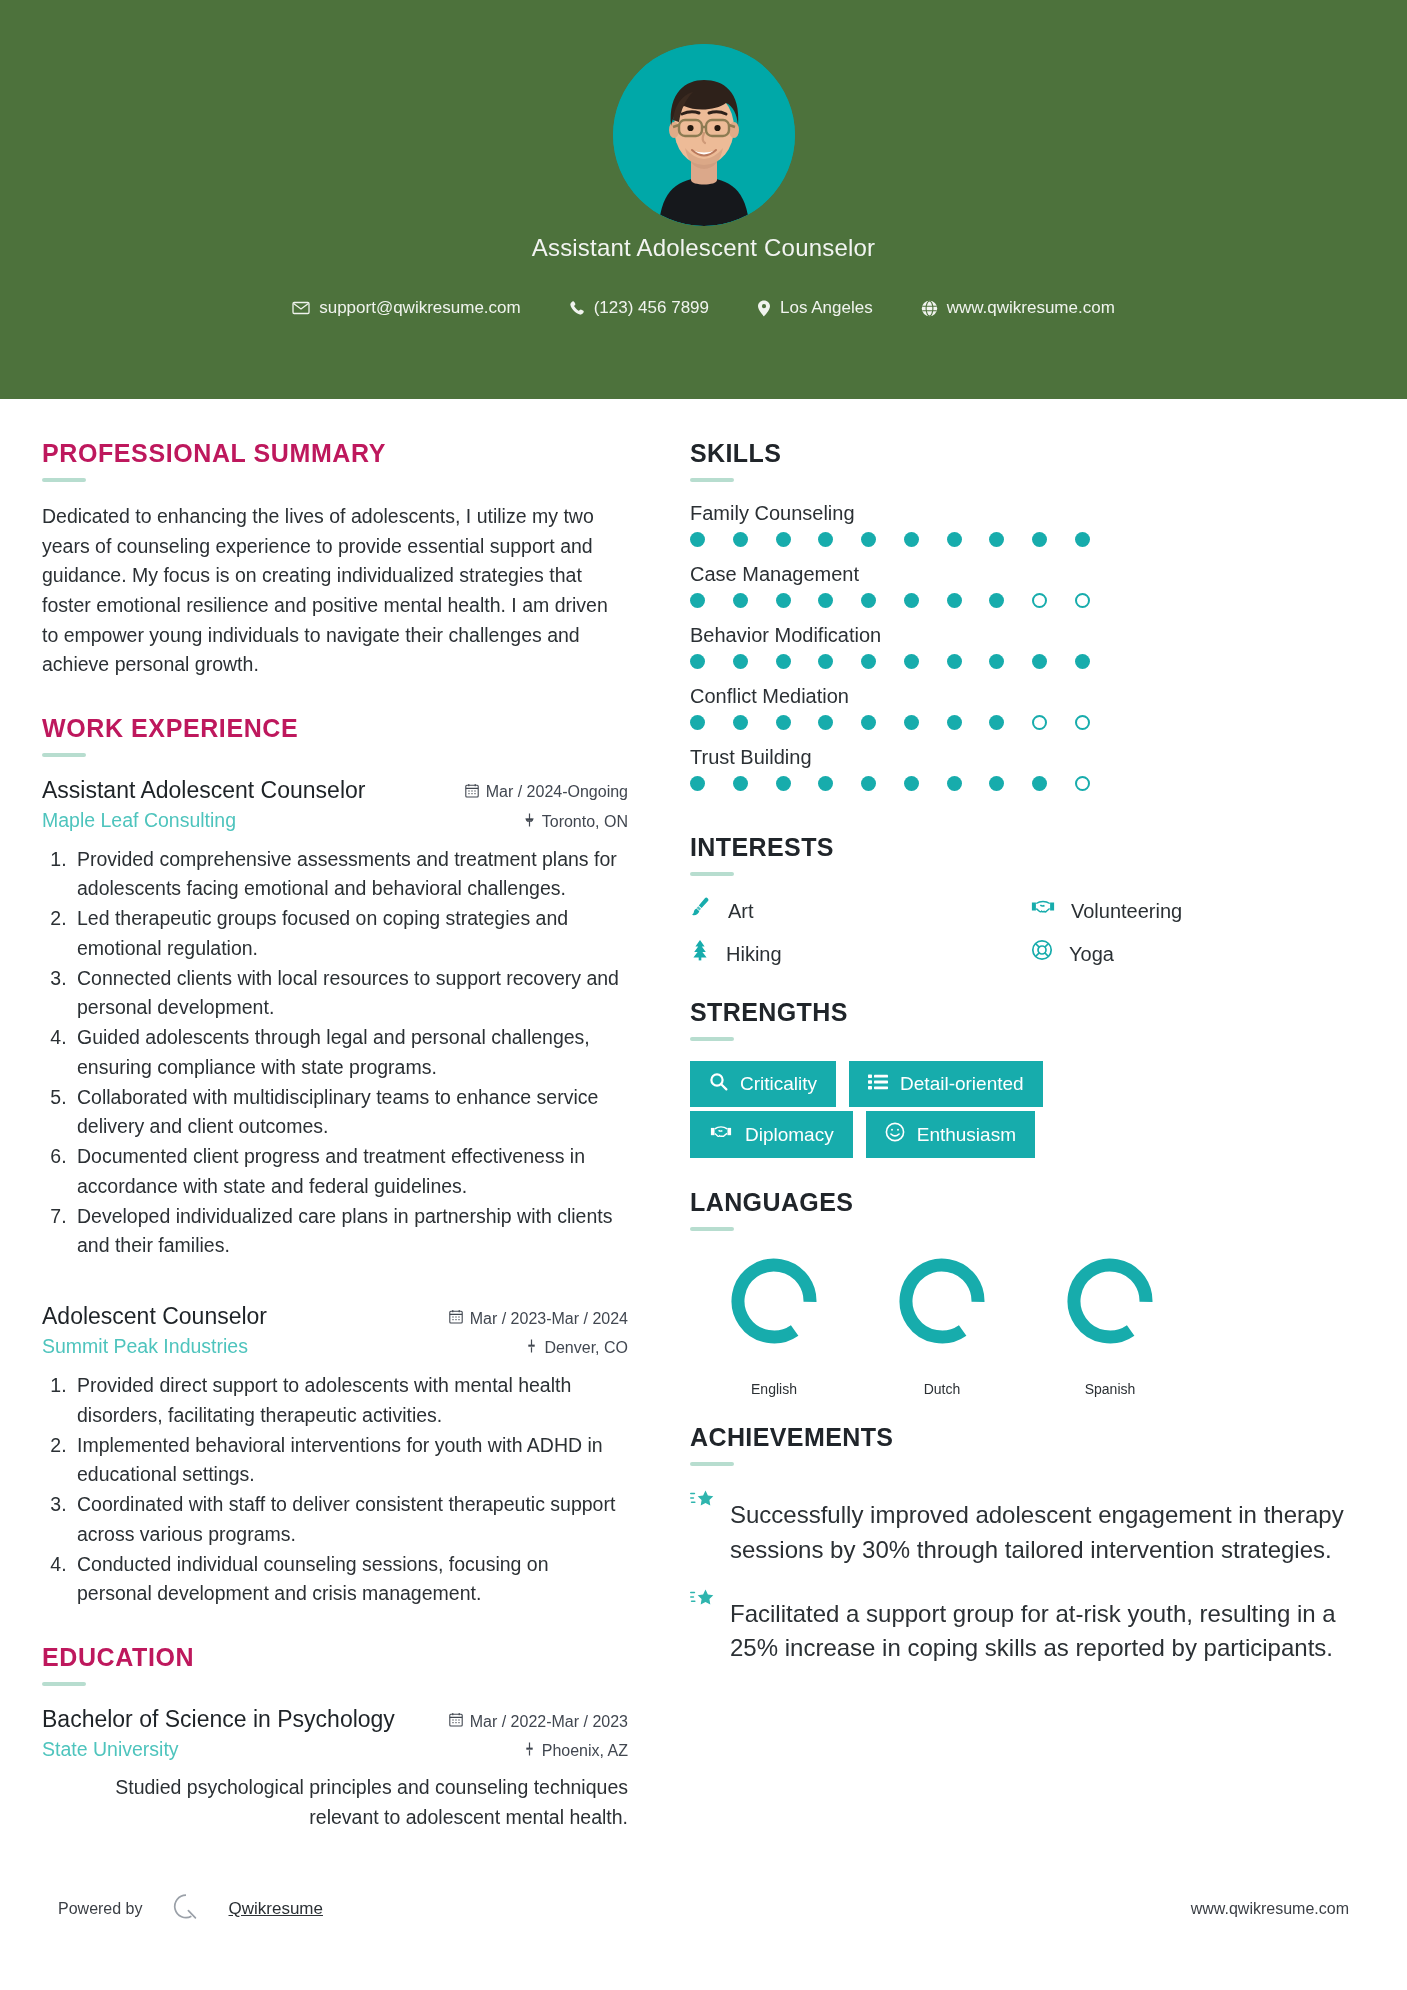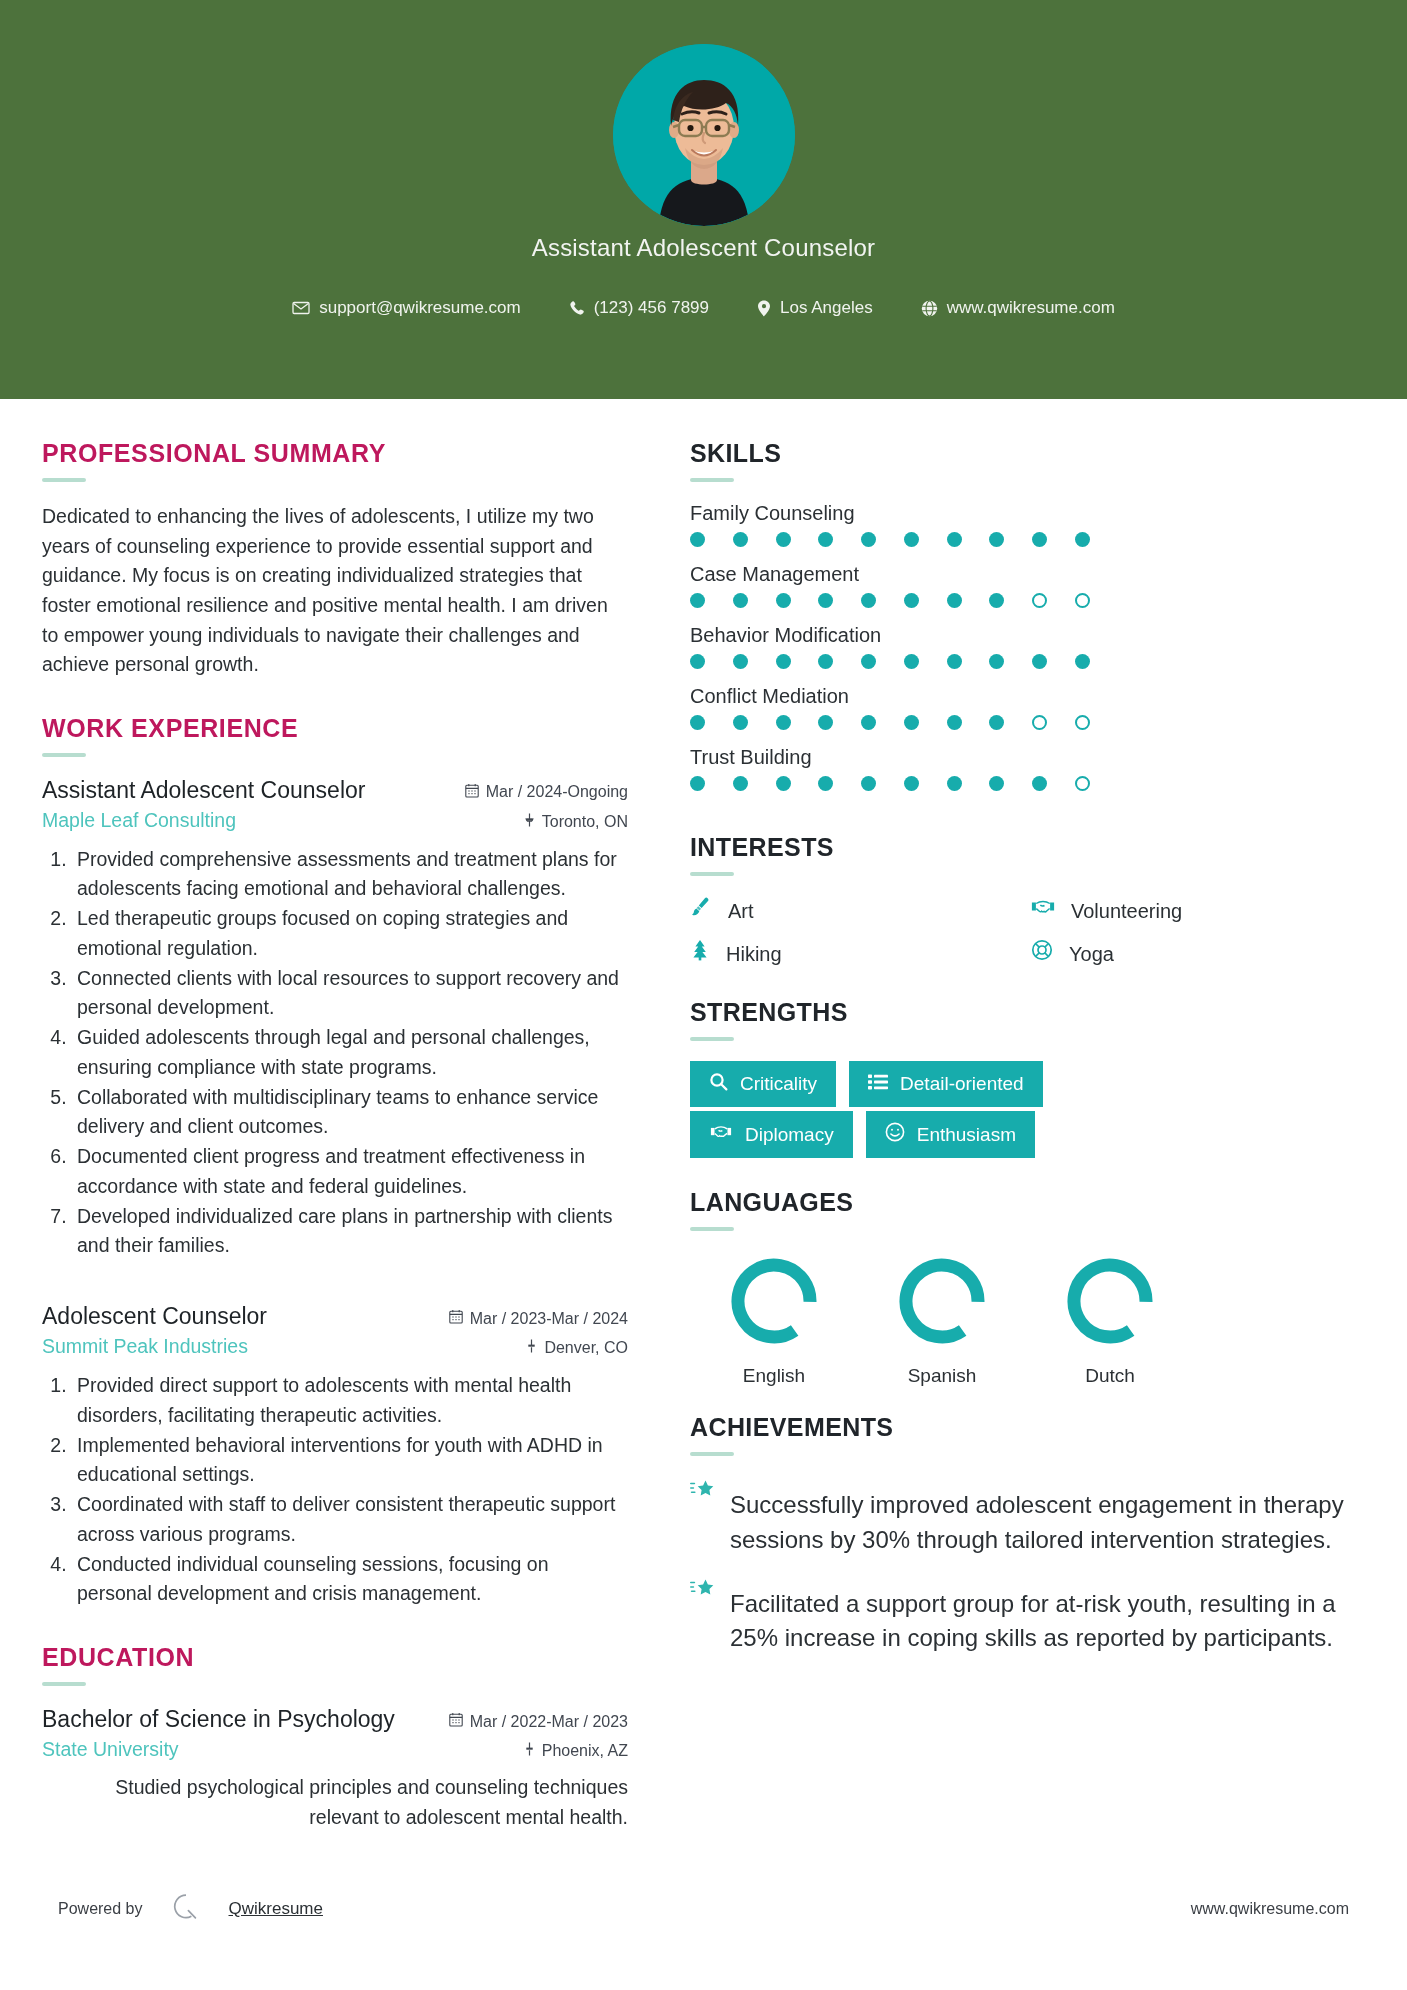--- a/index.html
+++ b/index.html
@@ -212,23 +212,23 @@
   .lang-row {
     display: flex;
     gap: 0;
     margin-top: 6px;
   }
   .lang-item {
     width: 168px;
     text-align: center;
   }
   .lang-label {
-    font-size: 19px;
+    font-size: 14px;
     color: #2b3034;
-    margin-top: 10px;
+    margin-top: 26px;
   }
 
   
   .achv-item {
     display: flex;
     gap: 14px;
     margin-bottom: 17px;
     align-items: flex-start;
   }
   .achv-text {
@@ -674,24 +674,24 @@
 
       <div>
         <div class="sec-title-r">LANGUAGES</div>
         <div class="sec-rule"></div>
         <div class="lang-row" id="lang-row">
             <div class="lang-item"><svg width="100" height="100" viewBox="0 0 100 100">
                 <circle cx="50" cy="50" r="36" fill="none" stroke="#17ACAC" stroke-width="13" stroke-dasharray="192.26547039969535 226.1946710584651" transform="rotate(55 50 50)"></circle>
               </svg><div class="lang-label">English</div></div>
             <div class="lang-item"><svg width="100" height="100" viewBox="0 0 100 100">
                 <circle cx="50" cy="50" r="36" fill="none" stroke="#17ACAC" stroke-width="13" stroke-dasharray="192.26547039969535 226.1946710584651" transform="rotate(55 50 50)"></circle>
-              </svg><div class="lang-label">Spanish</div></div>
+              </svg><div class="lang-label">Dutch</div></div>
             <div class="lang-item"><svg width="100" height="100" viewBox="0 0 100 100">
                 <circle cx="50" cy="50" r="36" fill="none" stroke="#17ACAC" stroke-width="13" stroke-dasharray="192.26547039969535 226.1946710584651" transform="rotate(55 50 50)"></circle>
-              </svg><div class="lang-label">Dutch</div></div>
+              </svg><div class="lang-label">Spanish</div></div>
           </div>
       </div>
 
       <div class="block-gap-sm"></div>
 
       <div>
         <div class="sec-title-r">ACHIEVEMENTS</div>
         <div class="sec-rule"></div>
         <div class="achv-item">
           <span class="achv-icon">

